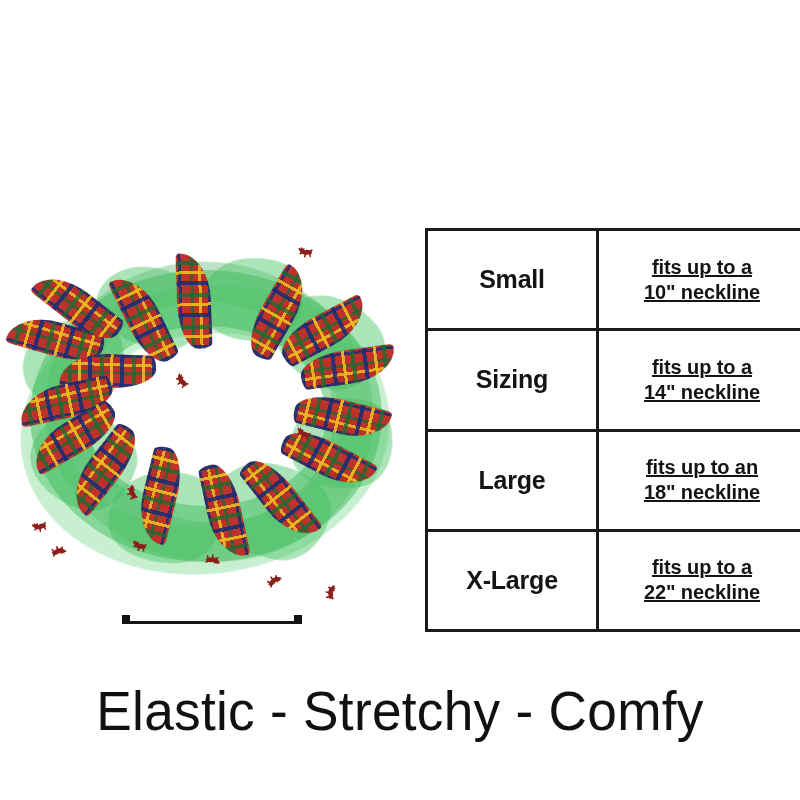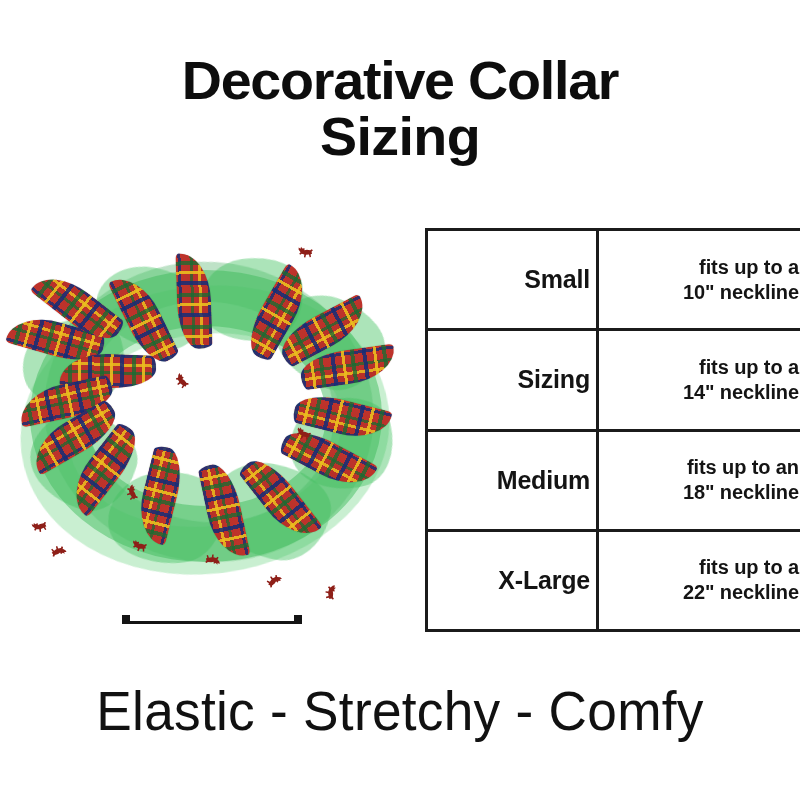--- a/index.html
+++ b/index.html
@@ -165,38 +165,38 @@
     top: 228px;
     width: 350px;
     height: 404px;
     border-collapse: collapse;
     table-layout: fixed;
     background: #ffffff;
   }
   .size-table td {
     border: 3px solid #1b1b1b;
     padding: 0 6px;
-    text-align: right;
+    text-align: center;
     vertical-align: middle;
     color: #141414;
   }
   .size-table .col-size {
     width: 156px;
     font-weight: 700;
     font-size: 25px;
     letter-spacing: -0.2px;
   }
   .size-table .col-fit {
     width: 194px;
     font-weight: 700;
     font-size: 20px;
     line-height: 25px;
     letter-spacing: -0.1px;
   }
-  .fit-line { display: block; }
+  .fit-line { display: block; text-decoration: underline; }
 
   
   .tagline {
     position: absolute;
     left: 0;
     top: 681px;
     width: 800px;
     text-align: center;
     font-family: "Liberation Sans Narrow", "Liberation Sans", sans-serif;
     font-weight: 400;
@@ -206,24 +206,20 @@
     color: #111111;
     white-space: nowrap;
     transform: scaleX(0.95);
   }
 </style>
 </head>
 <body>
 
 <div class="page">
 
-  <div class="title-block">
-    <span class="title-line title-line-1">Decorative Collar</span>
-    <span class="title-line title-line-2">Sizing</span>
-  </div>
 
   <div class="product-photo">
     <div class="collar-stage">
 
       <div class="mesh-ring r3"></div>
       <div class="mesh-ring r2"></div>
 
       <div class="mesh-puff" style="left:18px;  top:92px;  width:104px; height:86px; transform:rotate(-18deg);"></div>
       <div class="mesh-puff" style="left:92px;  top:40px;  width:112px; height:80px; transform:rotate(12deg);"></div>
       <div class="mesh-puff" style="left:196px; top:30px;  width:104px; height:84px; transform:rotate(-8deg);"></div>
@@ -322,21 +318,21 @@
         </td>
       </tr>
       <tr>
         <td class="col-size">Sizing</td>
         <td class="col-fit">
           <span class="fit-line">fits up to a</span>
           <span class="fit-line">14" neckline</span>
         </td>
       </tr>
       <tr>
-        <td class="col-size">Medium</td>
+        <td class="col-size">Large</td>
         <td class="col-fit">
           <span class="fit-line">fits up to an</span>
           <span class="fit-line">18" neckline</span>
         </td>
       </tr>
       <tr>
         <td class="col-size">X-Large</td>
         <td class="col-fit">
           <span class="fit-line">fits up to a</span>
           <span class="fit-line">22" neckline</span>

